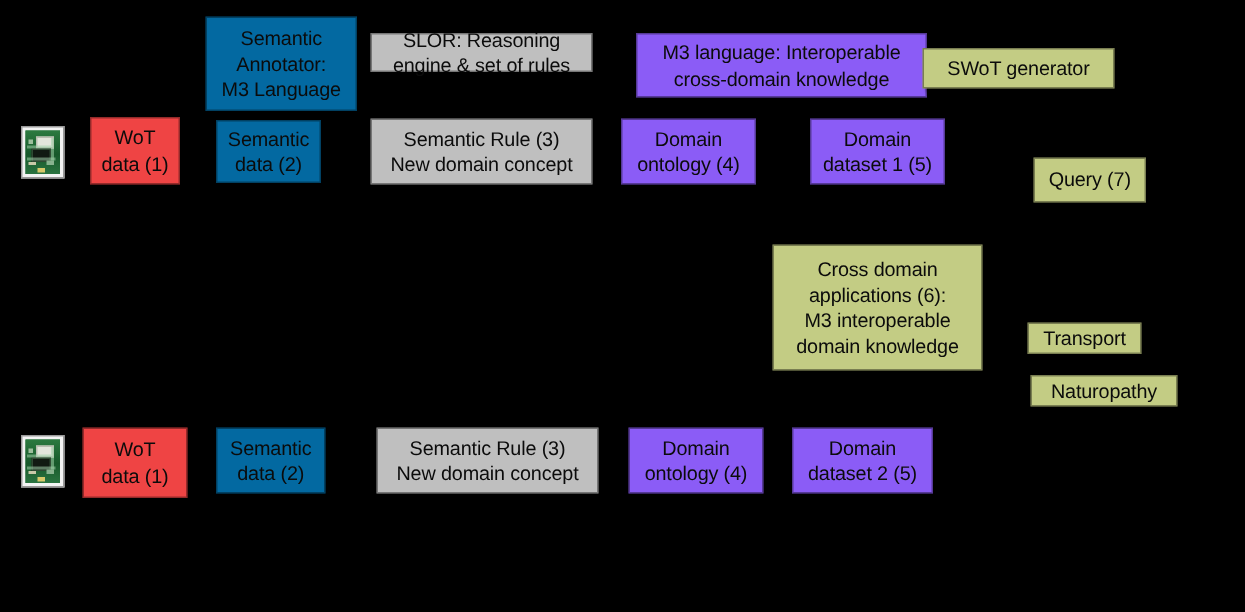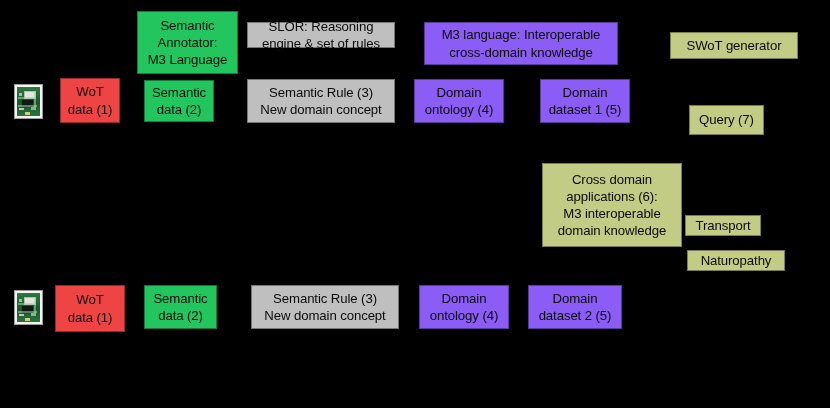--- a/index.html
+++ b/index.html
@@ -26,21 +26,21 @@
     font-size: 13.2px;
     line-height: 1.30;
     letter-spacing: -0.1px;
     padding: 1px 4px;
     border: 1px solid rgba(0,0,0,0.38);
     box-shadow: 2px 2px 2px rgba(0,0,0,0.55);
     white-space: pre-line;
   }
   .node span { display: block; width: 100%; }
 
-  .c-purple { background: #22c55e; }
+  .c-purple { background: #0369a1; }
   .c-gray   { background: #bfbfbf; }
   .c-blue   { background: #8b5cf6; justify-content: center; }
   .c-olive  { background: #c3cc84; }
   .c-white  { background: #ef4444; }
 
   .sensor {
     position: absolute;
     box-sizing: border-box;
     background: #f4f4f4;
     border: 1px solid #9a9a9a;
@@ -90,21 +90,21 @@
   <div class="node c-gray" style="left:247px; top:22px; width:148px; height:26px;">
     <span>SLOR: Reasoning
 engine &amp; set of rules</span>
   </div>
 
   <div class="node c-blue" style="left:424px; top:22px; width:194px; height:43px;">
     <span>M3 language: Interoperable
 cross-domain knowledge</span>
   </div>
 
-  <div class="node c-olive" style="left:670px; top:32px; width:128px; height:27px;">
+  <div class="node c-olive" style="left:615px; top:32px; width:128px; height:27px;">
     <span>SWoT generator</span>
   </div>
 
   <div class="sensor" style="left:14px; top:84px; width:29px; height:35px;">
     <div class="pcb">
       <div class="chip pale"></div>
       <div class="chip big"></div>
       <div class="chip sm1"></div>
       <div class="chip sm2"></div>
       <div class="chip sm3"></div>
@@ -137,21 +137,21 @@
 
   <div class="node c-blue" style="left:540px; top:79px; width:90px; height:44px;">
     <span>Domain
 dataset 1 (5)</span>
   </div>
 
   <div class="node c-olive" style="left:689px; top:105px; width:75px; height:30px;justify-content:center;">
     <span>Query (7)</span>
   </div>
 
-  <div class="node c-olive" style="left:515px; top:163px; width:140px; height:84px;margin-left:27px;">
+  <div class="node c-olive" style="left:515px; top:163px; width:140px; height:84px;">
     <span>Cross domain
 applications (6):
 M3 interoperable
 domain knowledge</span>
   </div>
 
   <div class="node c-olive" style="left:685px; top:187px; width:76px; height:21px;margin-top:28px;">
     <span>Transport</span>
   </div>
 

